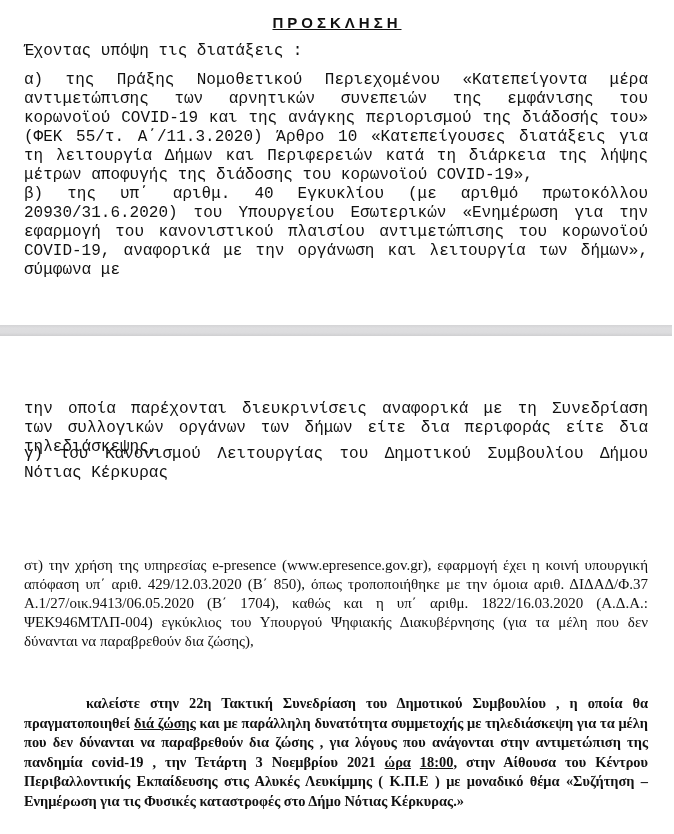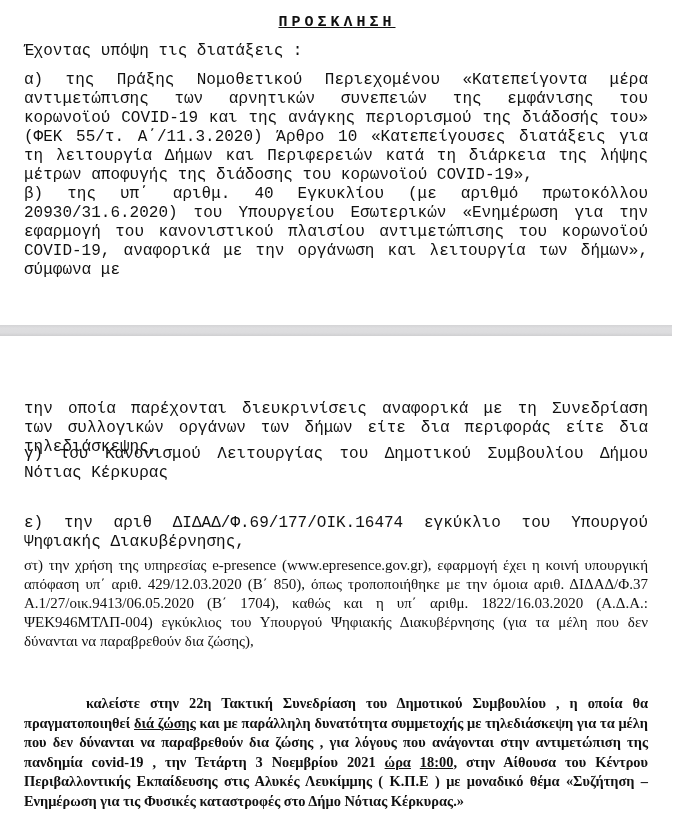--- a/index.html
+++ b/index.html
@@ -11,21 +11,21 @@
   .page { position: absolute; left: 0; width: 674px; background: #ffffff; }
   .page1 { top: 0; height: 325px; }
   .page-break {
     position: absolute; left: 0; top: 325px; width: 672px; height: 11px;
     background: linear-gradient(#d4d4d6, #dedee0 30%, #dcdcde 70%, #cfcfd1);
   }
   .page2 { top: 336px; height: 570px; }
 
   .title {
     position: absolute; top: 14px; left: 0; width: 674px; text-align: center;
-    font-family: Liberation Mono, monospace; font-weight: bold;
+    font-family: Liberation Sans, sans-serif; font-weight: bold;
     font-size: 15px; letter-spacing: 4px; text-decoration: underline;
   }
   .p {
     position: absolute; left: 24px; width: 624px;
     font-size: 13.2px; line-height: 19px; text-align: justify;
     text-align-last: left;
   }
   .p.sans { font-family: Liberation Mono, monospace; font-size: 16px; }
   .p.times { font-family: "Liberation Serif", serif; font-size: 15px; }
   .p.bold { font-family: "Liberation Serif", serif; font-weight: bold; font-size: 14.4px; line-height: 19.5px; margin-top: 16px; }
@@ -40,16 +40,15 @@
   <div class="p sans" style="top:42px;">Έχοντας υπόψη τις διατάξεις :</div>
   <div class="p sans" style="top:71px;">α) της Πράξης Νομοθετικού Περιεχομένου «Κατεπείγοντα μέρα αντιμετώπισης των αρνητικών συνεπειών της εμφάνισης του κορωνοϊού COVID-19 και της ανάγκης περιορισμού της διάδοσής του» (ΦΕΚ 55/τ. Α΄/11.3.2020) Άρθρο 10 «Κατεπείγουσες διατάξεις για τη λειτουργία Δήμων και Περιφερειών κατά τη διάρκεια της λήψης μέτρων αποφυγής της διάδοσης του κορωνοϊού COVID-19»,</div>
   <div class="p sans" style="top:185px;">β) της υπ΄ αριθμ. 40 Εγκυκλίου (με αριθμό πρωτοκόλλου 20930/31.6.2020) του Υπουργείου Εσωτερικών «Ενημέρωση για την εφαρμογή του κανονιστικού πλαισίου αντιμετώπισης του κορωνοϊού COVID-19, αναφορικά με την οργάνωση και λειτουργία των δήμων», σύμφωνα με</div>
 </div>
 
 <div class="page-break"></div>
 
 <div class="page page2">
   <div class="p sans" style="top:64px;">την οποία παρέχονται διευκρινίσεις αναφορικά με τη Συνεδρίαση των συλλογικών οργάνων των δήμων είτε δια περιφοράς είτε δια τηλεδιάσκεψης,</div>
   <div class="p sans" style="top:109px;">γ) του Κανονισμού Λειτουργίας του Δημοτικού Συμβουλίου Δήμου Νότιας Κέρκυρας</div>
-  <div class="p sans" style="top:178px;">ε) την αριθ ΔΙΔΑΔ/Φ.69/177/ΟΙΚ.16474 εγκύκλιο του Υπουργού Ψηφιακής Διακυβέρνησης,</div>
   <div class="p times" style="top:220px;">στ) την χρήση της υπηρεσίας e-presence (www.epresence.gov.gr), εφαρμογή έχει η κοινή υπουργική απόφαση υπ΄ αριθ. 429/12.03.2020 (Β΄ 850), όπως τροποποιήθηκε με την όμοια αριθ. ΔΙΔΑΔ/Φ.37 Α.1/27/οικ.9413/06.05.2020 (Β΄ 1704), καθώς και η υπ΄ αριθμ. 1822/16.03.2020 (Α.Δ.Α.: ΨΕΚ946ΜΤΛΠ-004) εγκύκλιος του Υπουργού Ψηφιακής Διακυβέρνησης (για τα μέλη που δεν δύνανται να παραβρεθούν δια ζώσης),</div>
   <div class="p bold" style="top:342px;"><span class="indent"></span><span>καλείστε στην 22η Τακτική Συνεδρίαση του Δημοτικού Συμβουλίου , η οποία θα πραγματοποιηθεί </span><span class="u">διά ζώσης</span><span> και με παράλληλη δυνατότητα συμμετοχής με τηλεδιάσκεψη για τα μέλη που δεν δύνανται να παραβρεθούν δια ζώσης , για λόγους που ανάγονται στην αντιμετώπιση της πανδημία covid-19 , την Τετάρτη 3 Νοεμβρίου 2021 </span><span class="u">ώρα</span><span> </span><span class="u">18:00,</span><span> στην Αίθουσα του Κέντρου Περιβαλλοντικής Εκπαίδευσης στις Αλυκές Λευκίμμης ( Κ.Π.Ε ) με μοναδικό θέμα «Συζήτηση –Ενημέρωση  για τις Φυσικές καταστροφές στο Δήμο Νότιας Κέρκυρας.»</span></div>
 </div>
 
 </body></html>

